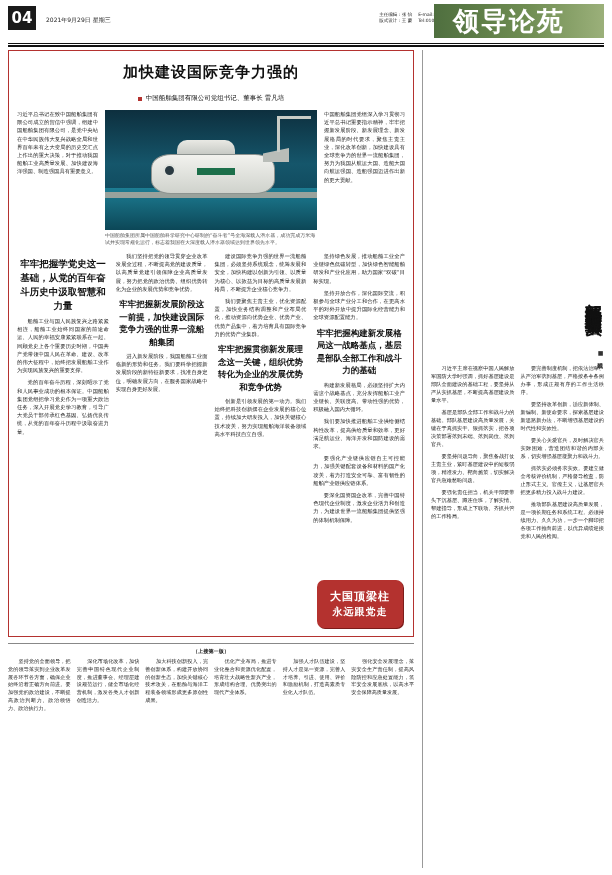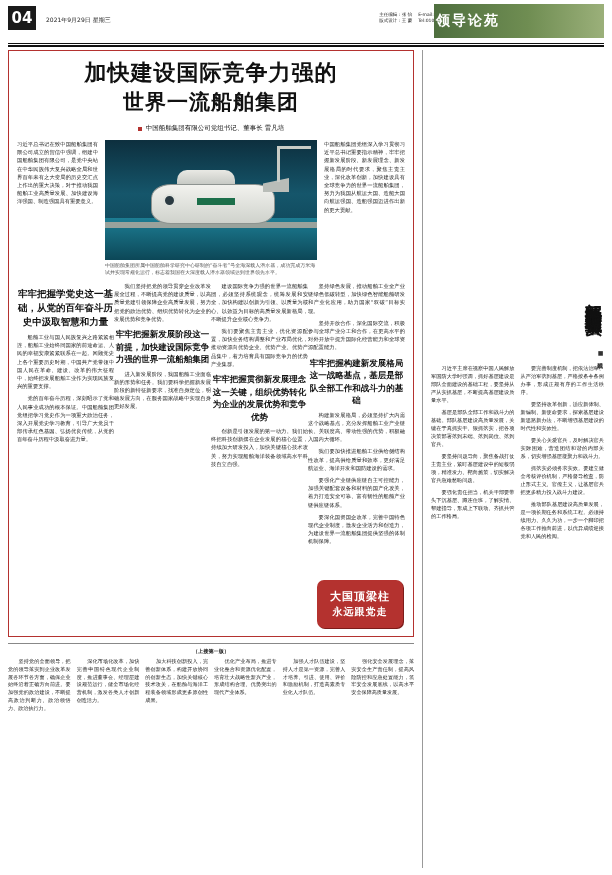--- a/index.html
+++ b/index.html
@@ -34,22 +34,22 @@
   .mast-contact {
     margin-left:auto; display:flex; gap:6px; font-size:4.5px;
     color:#222; padding-top:6px; line-height:6px;
   }
   .mast-contact div div { white-space:nowrap; }
   .section-title {
     position:absolute; right:8px; top:4px;
     width:170px; height:34px;
     background:linear-gradient(90deg,#4f6f3f 0%, #6f8d52 55%, #9bb07a 100%);
     color:#fff; font-family:"DejaVu Serif", serif;
-    font-size:14px; font-weight:bold; letter-spacing:2px;
-    display:flex; align-items:center; padding-left:2px;
+    font-size:26px; font-weight:bold; letter-spacing:2px;
+    display:flex; align-items:center; padding-left:19px;
   }
   .mast-rule {
     position:absolute; left:8px; top:43px; width:596px;
     border-top:1px solid #111; border-bottom:2px solid #111; height:4px;
   }
 
   
   .body-area { position:absolute; left:8px; top:50px; width:596px; height:818px; }
 
   .left-block {
@@ -62,21 +62,21 @@
   }
   .bottom-block {
     position:absolute; left:0; top:593px; width:406px; height:225px;
   }
 
   
   .headline {
     font-family:"DejaVu Serif", serif; font-weight:bold;
     text-align:center; color:#111;
   }
-  .headline .l1 { font-size:22px; letter-spacing:1px; line-height:30px; }
+  .headline .l1 { font-size:15px; letter-spacing:1px; line-height:30px; }
   .headline .l2 { font-size:21px; letter-spacing:1px; line-height:30px; }
   .byline {
     text-align:center; font-size:6.5px; color:#111; margin-top:7px;
     display:flex; align-items:center; justify-content:center; gap:4px;
   }
   .byline .sq { display:inline-block; width:4px; height:4px; background:#b4322f; }
 
   .lead-row { display:flex; gap:7px; margin-top:7px; }
   .lead-col { width:88px; font-size:5.3px; line-height:8.2px; text-align:justify; color:#222; }
   .photo-wrap { width:212px; }
@@ -119,21 +119,21 @@
   }
   .photo-cap { font-size:5px; color:#555; margin-top:2px; line-height:7px; }
 
   .subhead {
     font-family:"DejaVu Serif", serif; font-weight:bold;
     font-size:9.5px; line-height:14px; color:#111; text-align:center;
     margin:5px 0 4px 0;
   }
   .subhead.sm { font-size:8.5px; line-height:12.5px; }
 
-  .cols4 { display:flex; margin-top:6px; }
+  .cols4 { display:flex; gap:7px; margin-top:6px; }
   .col { font-size:5.3px; line-height:8.2px; text-align:justify; color:#222; flex:1; }
   .col p { margin:0 0 4px 0; text-indent:10.6px; }
 
   .stamp {
     position:absolute; right:10px; bottom:8px; width:86px; height:48px;
     background:#b4322f; color:#fff; border-radius:7px;
     font-family:"DejaVu Serif", serif; font-weight:bold;
     display:flex; flex-direction:column; align-items:center; justify-content:center;
     line-height:15px; font-size:11px; letter-spacing:1px;
     box-shadow:1px 1px 0 #7d1c1a;
@@ -187,21 +187,20 @@
   </div>
   <div class="section-title">领导论苑</div>
   <div class="mast-rule"></div>
 
   <div class="body-area">
 
     <div class="left-block">
 
       <div class="headline">
         <div class="l1">加快建设国际竞争力强的</div>
-        <div class="l2">世界一流船舶集团</div>
       </div>
 
       <div class="byline">
         <span class="sq"></span>
         <span>中国船舶集团有限公司党组书记、董事长  雷凡培</span>
       </div>
 
       <div class="lead-row">
         <div class="lead-col">习近平总书记在致中国船舶集团有限公司成立的贺信中强调，组建中国船舶集团有限公司，是党中央站在中华民族伟大复兴战略全局和世界百年未有之大变局的历史交汇点上作出的重大决策，对于推动我国船舶工业高质量发展、加快建设海洋强国、制造强国具有重要意义。</div>
         <div class="photo-wrap">

